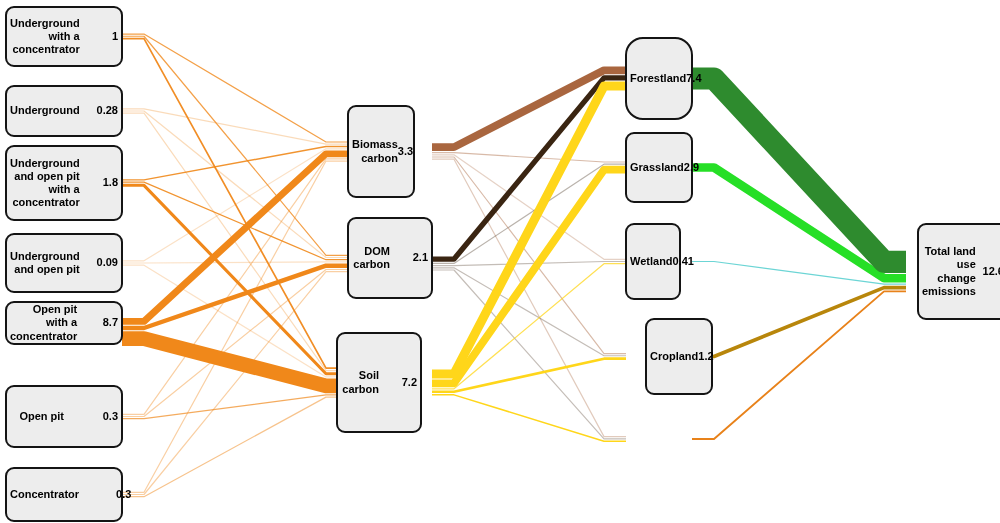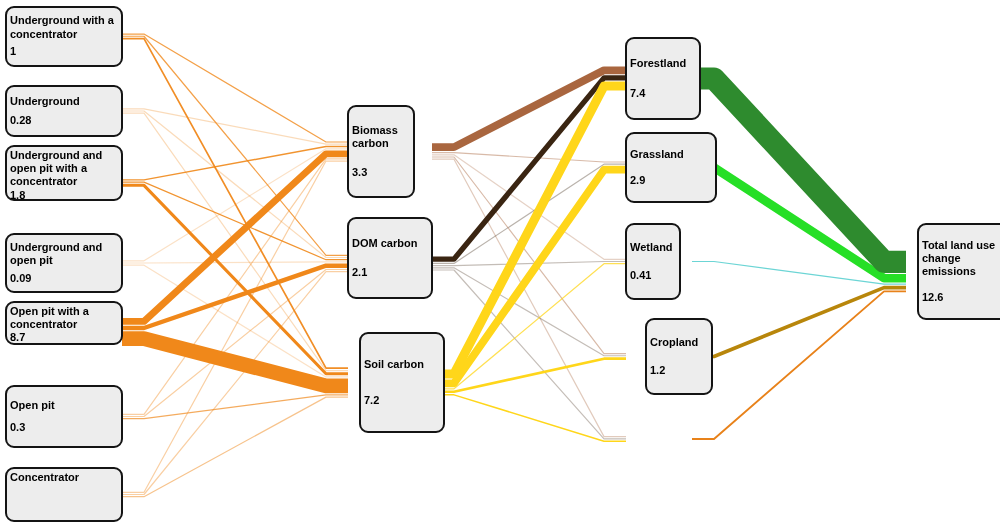--- a/index.html
+++ b/index.html
@@ -6,22 +6,22 @@
   body{width:1000px;height:523px;font-family:"Liberation Sans",sans-serif;overflow:hidden;}
   .canvas{position:relative;width:1000px;height:523px;background:#ffffff;}
   .canvas svg{position:absolute;left:0;top:0;}
   #node-layer{position:absolute;left:0;top:0;width:100%;height:100%;}
   .node{
     position:absolute;
     background:#ededed;
     border:2.5px solid #141414;
     border-radius:9px;
     box-sizing:border-box;
-    display:flex;flex-direction:column;align-items:center;justify-content:space-evenly;
-    text-align:left;
+    display:flex;align-items:center;justify-content:space-evenly;
+    text-align:right;
     font-weight:bold;font-size:11px;line-height:1.2;color:#000;
     padding:2px 3px;
   }
   .nlabel,.nvalue{width:100%;}
 </style>
 </head>
 <body>
 
 <div class="canvas">
   <svg id="flows" width="1000" height="523" viewBox="0 0 1000 523">
@@ -69,21 +69,21 @@
     </svg>
   <div id="node-layer">
       <div class="node" style="left: 5px; top: 6px; width: 118px; height: 61px;">
         <div class="nlabel">Underground with a concentrator</div>
         <div class="nvalue">1</div>
       </div>
       <div class="node" style="left: 5px; top: 85px; width: 118px; height: 52px;">
         <div class="nlabel">Underground</div>
         <div class="nvalue">0.28</div>
       </div>
-      <div class="node" style="left: 5px; top: 145px; width: 118px; height: 56px;">
+      <div class="node" style="left: 5px; top: 145px; width: 118px; height: 76px;">
         <div class="nlabel">Underground and open pit with a concentrator</div>
         <div class="nvalue">1.8</div>
       </div>
       <div class="node" style="left: 5px; top: 233px; width: 118px; height: 60px;">
         <div class="nlabel">Underground and open pit</div>
         <div class="nvalue">0.09</div>
       </div>
       <div class="node" style="left: 5px; top: 301px; width: 118px; height: 44px;">
         <div class="nlabel">Open pit with a concentrator</div>
         <div class="nvalue">8.7</div>
@@ -97,29 +97,29 @@
         <div class="nvalue">0.3</div>
       </div>
       <div class="node" style="left: 347px; top: 105px; width: 68px; height: 93px;">
         <div class="nlabel">Biomass carbon</div>
         <div class="nvalue">3.3</div>
       </div>
       <div class="node" style="left: 347px; top: 217px; width: 86px; height: 82px;">
         <div class="nlabel">DOM carbon</div>
         <div class="nvalue">2.1</div>
       </div>
-      <div class="node" style="left: 359px; top: 332px; width: 86px; height: 101px;">
+      <div class="node" style="left: 336px; top: 332px; width: 86px; height: 101px;">
         <div class="nlabel">Soil carbon</div>
         <div class="nvalue">7.2</div>
       </div>
-      <div class="node" style="left: 625px; top: 37px; width: 76px; height: 83px;">
+      <div class="node" style="left: 625px; top: 37px; width: 68px; height: 83px; border-radius: 18px;">
         <div class="nlabel">Forestland</div>
         <div class="nvalue">7.4</div>
       </div>
-      <div class="node" style="left: 625px; top: 132px; width: 92px; height: 71px;">
+      <div class="node" style="left: 625px; top: 132px; width: 68px; height: 71px;">
         <div class="nlabel">Grassland</div>
         <div class="nvalue">2.9</div>
       </div>
       <div class="node" style="left: 625px; top: 223px; width: 56px; height: 77px;">
         <div class="nlabel">Wetland</div>
         <div class="nvalue">0.41</div>
       </div>
       <div class="node" style="left: 625px; top: 318px; width: 68px; height: 77px; margin-left: 20px;">
         <div class="nlabel">Cropland</div>
         <div class="nvalue">1.2</div>

